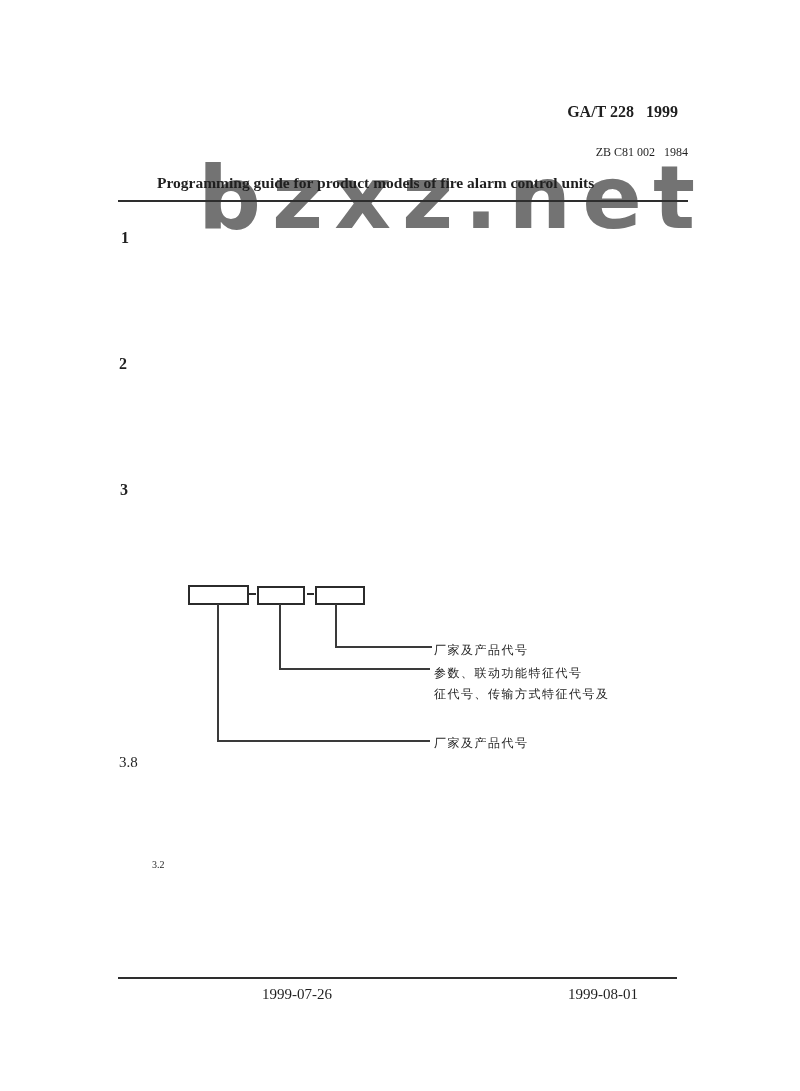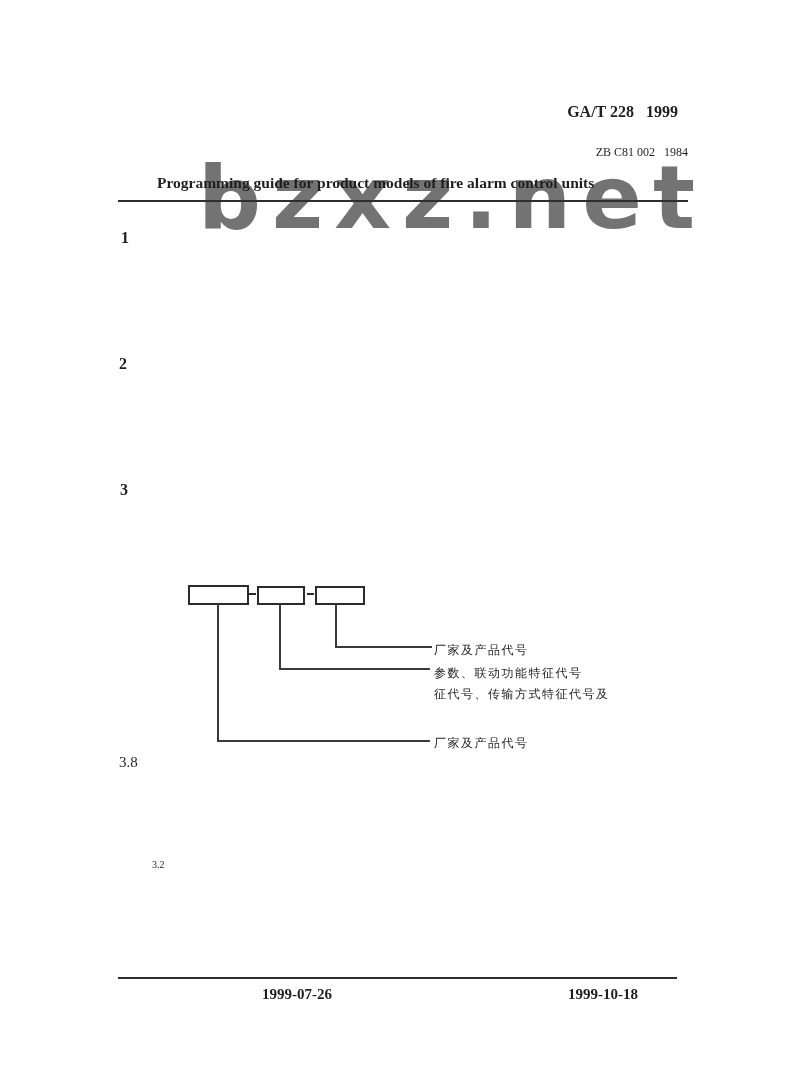--- a/index.html
+++ b/index.html
@@ -89,21 +89,21 @@
     letter-spacing: 1.5px;
     color: #242424;
     line-height: 21px;
     white-space: nowrap;
   }
   .label-manufacturer { left: 434px; top: 640px; }
   .label-classification { left: 434px; top: 663px; }
   .label-class-group { left: 434px; top: 733px; }
 
   
-  .date { font-weight: bold; font-size: 15px; line-height: 1; }
+  .date { font-weight: normal; font-size: 15px; line-height: 1; }
   .issue-date { left: 262px; top: 987px; }
   .impl-date { left: 568px; top: 987px; }
 </style>
 </head>
 <body>
 
 <div class="page">
 
   <div class="abs watermark">bzxz.net</div>
 
@@ -146,16 +146,16 @@
       <div>参数、联动功能特征代号</div>
       <div>征代号、传输方式特征代号及</div>
     </div>
 
     <div class="abs cjk label-class-group">厂家及产品代号</div>
 
     <div class="abs rule footer-rule"></div>
 
     <div class="abs date issue-date">1999-07-26</div>
 
-    <div class="abs date impl-date">1999-10-18</div>
+    <div class="abs date impl-date">1999-08-01</div>
 
   </div>
 </div>
 
 </body></html>

